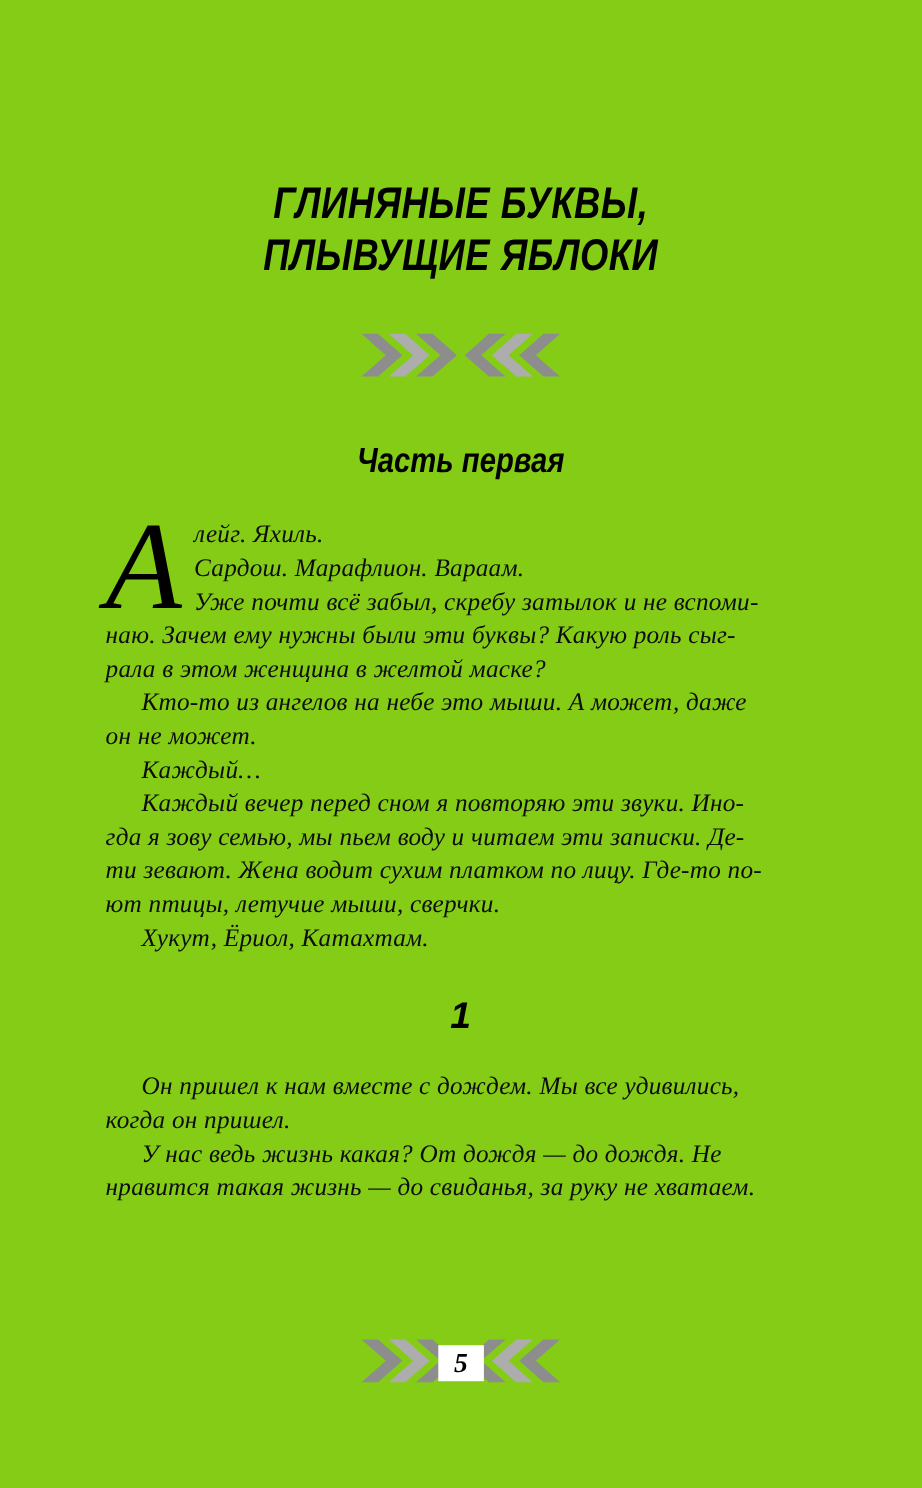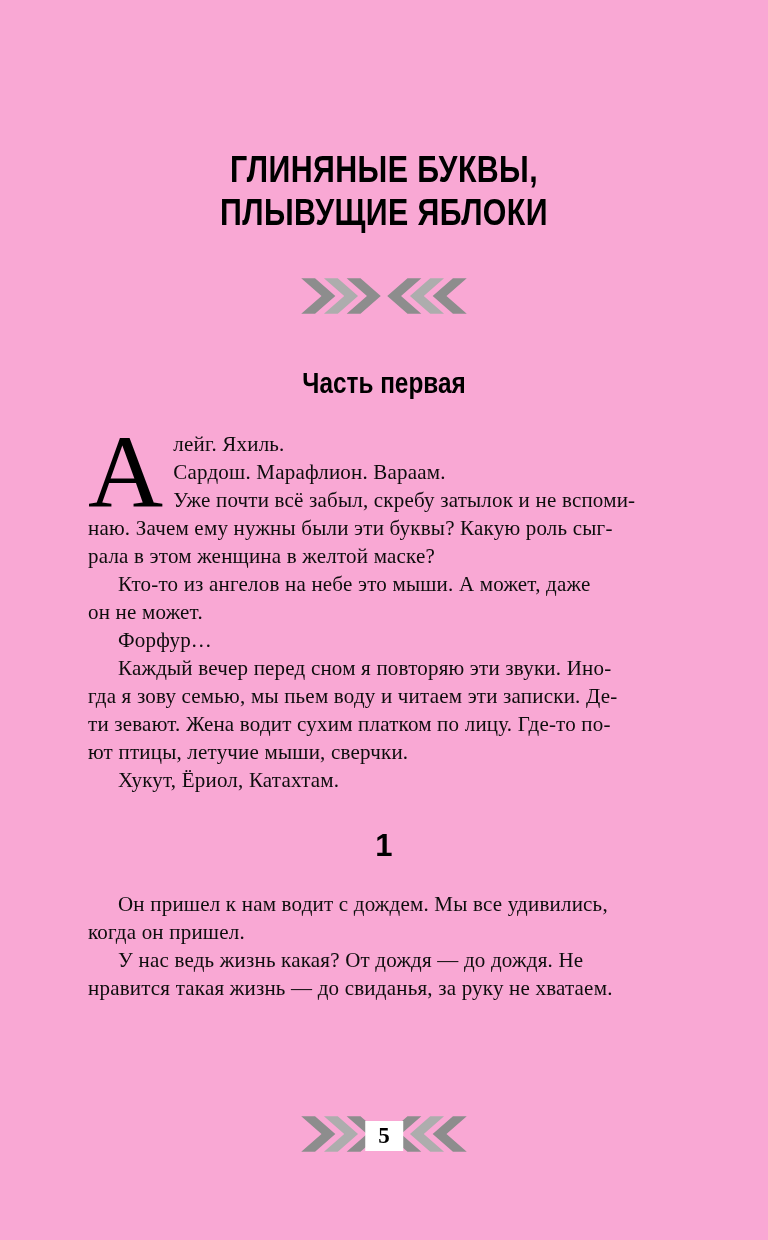--- a/index.html
+++ b/index.html
@@ -2,24 +2,25 @@
 <html><head>
 <meta charset="utf-8">
 <style>
   * { margin: 0; padding: 0; box-sizing: border-box; }
   html, body { background: #ffffff; }
   .page {
     position: relative;
     width: 768px;
     height: 1240px;
     margin: 0 auto;
-    background: #f9a8d4;
+    background: #84cc16;
     color: #0d0d0d;
     font-family: "Liberation Serif", serif;
     overflow: hidden;
+    font-style: italic;
   }
   .title-block { padding-top: 148px; text-align: center; }
   .book-title {
     font-family: "Liberation Sans", sans-serif;
     font-weight: bold;
     font-size: 37px;
     line-height: 43px;
     letter-spacing: 0.5px;
     color: #000000;
   }
@@ -125,38 +126,38 @@
           <div class="line">рала в этом женщина в желтой маске?</div>
         </div>
     </div>
 
     <div class="paras">
         <div class="para">
           <div class="line">Кто-то из ангелов на небе это мыши. А может, даже</div>
           <div class="line">он не может.</div>
         </div>
         <div class="para">
-          <div class="line">Форфур…</div>
+          <div class="line">Каждый…</div>
         </div>
         <div class="para">
           <div class="line">Каждый вечер перед сном я повторяю эти звуки. Ино-</div>
           <div class="line">гда я зову семью, мы пьем воду и читаем эти записки. Де-</div>
           <div class="line">ти зевают. Жена водит сухим платком по лицу. Где-то по-</div>
           <div class="line">ют птицы, летучие мыши, сверчки.</div>
         </div>
         <div class="para">
           <div class="line">Хукут, Ёриол, Катахтам.</div>
         </div>
       </div>
 
     <h3 class="chapter-number">1</h3>
 
     <div class="paras">
         <div class="para">
-          <div class="line">Он пришел к нам водит с дождем. Мы все удивились,</div>
+          <div class="line">Он пришел к нам вместе с дождем. Мы все удивились,</div>
           <div class="line">когда он пришел.</div>
         </div>
         <div class="para">
           <div class="line">У нас ведь жизнь какая? От дождя — до дождя. Не</div>
           <div class="line">нравится такая жизнь — до свиданья, за руку не хватаем.</div>
         </div>
       </div>
 
   </div>
 

